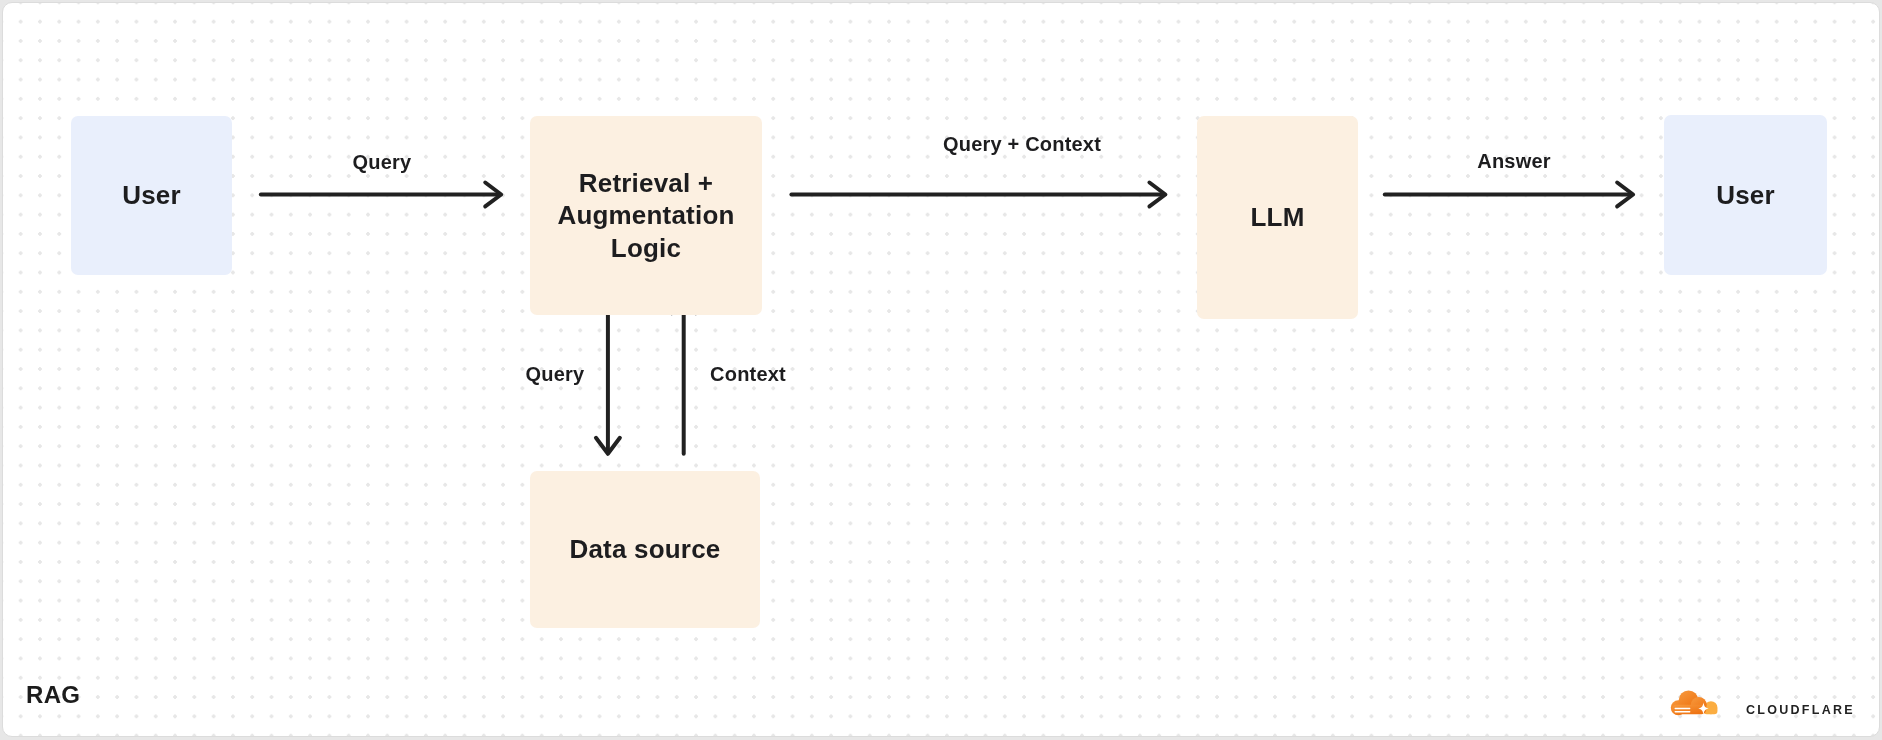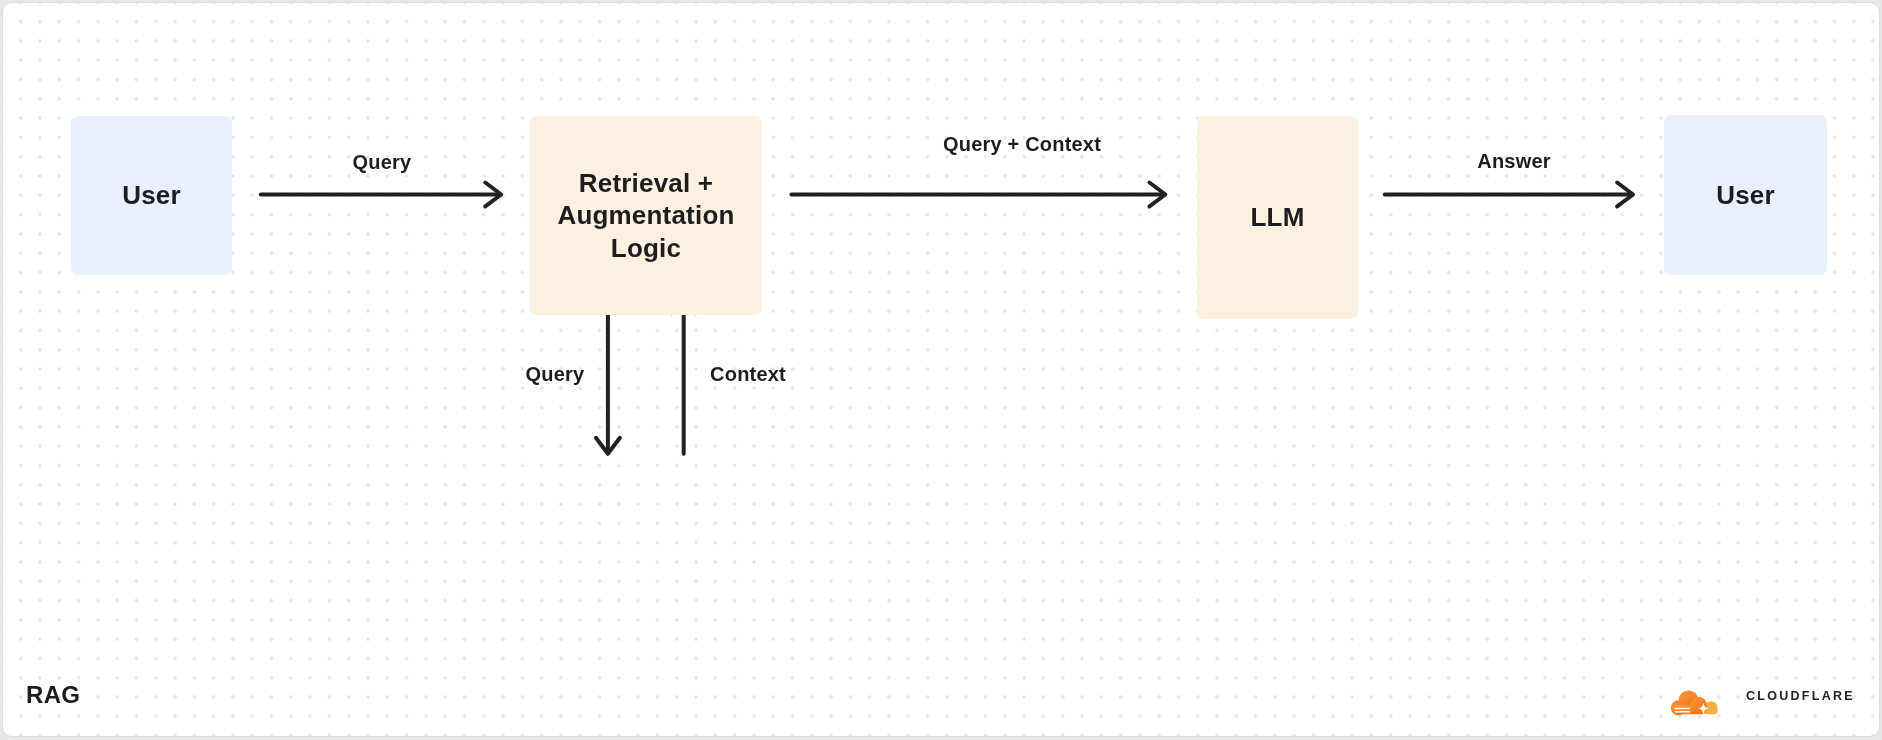--- a/index.html
+++ b/index.html
@@ -70,21 +70,21 @@
     font-weight: bold;
     font-size: 24px;
     color: #1c1c1c;
     letter-spacing: 0.3px;
   }
   .brand {
     position: absolute;
     right: 24px;
     bottom: 19px;
     display: flex;
-    align-items: flex-start;
+    align-items: flex-end;
     gap: 22px;
   }
   .brand-wordmark {
     font-weight: bold;
     font-size: 12.5px;
     letter-spacing: 2.3px;
     color: #222222;
   }
 </style>
 </head>
@@ -120,20 +120,23 @@
   </div>
   <div class="node process node-retrieval">
     <span>Retrieval + Augmentation Logic</span>
   </div>
   <div class="node process node-llm">
     <span>LLM</span>
   </div>
   <div class="node user node-user-right">
     <span>User</span>
   </div>
+  <div class="node process node-data-source">
+    <span>Data source</span>
+  </div>
 
   <div class="edge-label label-query1">Query</div>
   <div class="edge-label label-qc">Query + Context</div>
   <div class="edge-label label-answer">Answer</div>
   <div class="edge-label label-query2">Query</div>
   <div class="edge-label label-context">Context</div>
 
   <div class="diagram-title">RAG</div>
 
   <div class="brand">

